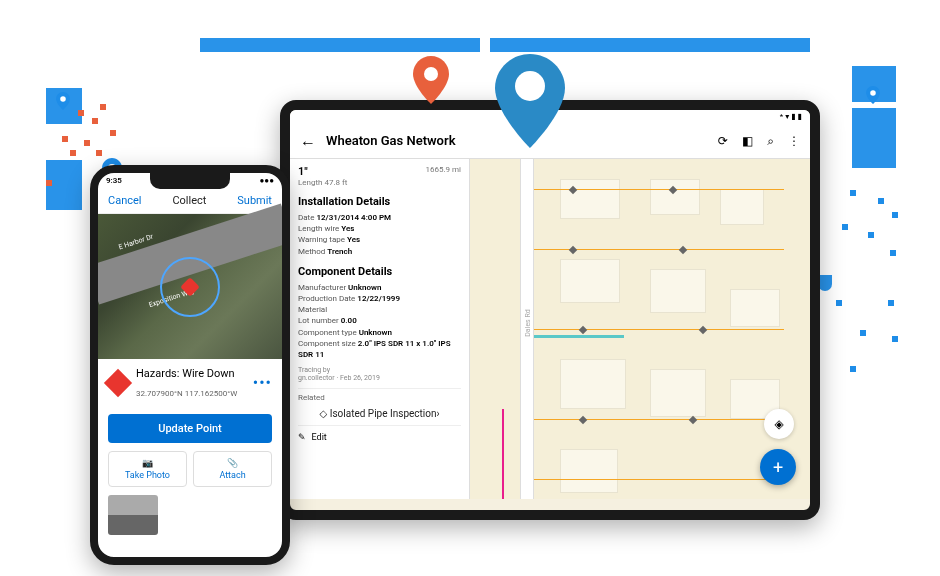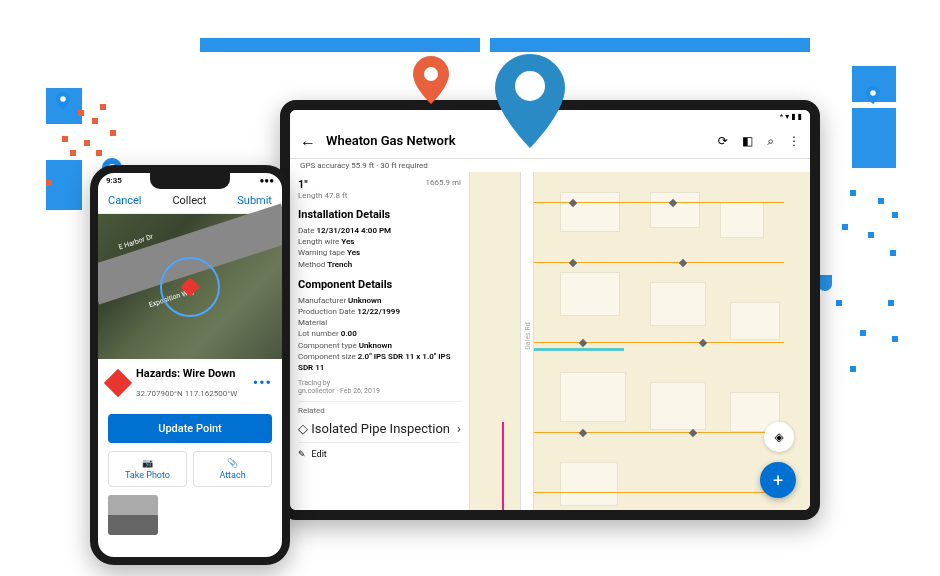--- a/index.html
+++ b/index.html
@@ -56,21 +56,21 @@
 }
 .phone-map-dot {
   position: absolute; top: 50%; left: 50%; transform: translate(-50%,-50%);
   width: 14px; height: 14px; background: #e8352e; border-radius: 3px; transform: translate(-50%,-50%) rotate(45deg);
 }
 .phone-map-label { position: absolute; font-size: 7px; color: #fff; }
 .phone-card { padding: 8px 10px; }
 .phone-hazard { display: flex; align-items: center; gap: 8px; }
 .phone-hazard-icon { width: 20px; height: 20px; background: #e8352e; transform: rotate(45deg); flex-shrink: 0; }
 .phone-hazard-text { flex: 1; }
-.phone-hazard-title { font-size: 11px; font-weight: 700; }
+.phone-hazard-title { font-size: 11px; font-weight: 400; }
 .phone-hazard-coords { font-size: 8px; color: #666; margin-top: 9px; }
 .phone-more { color: #0070d2; font-size: 16px; letter-spacing: 1px; }
 .phone-btn-primary {
   margin: 8px 10px; padding: 8px; background: #0070d2; color: #fff;
   border-radius: 4px; text-align: center; font-size: 11px; font-weight: 500;
 }
 .phone-btn-row { display: flex; gap: 6px; padding: 0 10px; }
 .phone-btn-sec {
   flex: 1; padding: 6px; border: 1px solid #ddd; border-radius: 4px;
   text-align: center; font-size: 9px; color: #0070d2;
@@ -106,21 +106,21 @@
 }
 .tablet-panel-head { display: flex; justify-content: space-between; margin-bottom: 2px; }
 .tablet-panel-title { font-weight: 600; font-size: 11px; }
 .tablet-panel-sub { color: #777; font-size: 8px; }
 .tablet-section { font-weight: 700; font-size: 11px; margin: 8px 0 4px; }
 .tablet-row { font-size: 8px; line-height: 1.4; }
 .tablet-row .lbl { color: #555; }
 .tablet-row .val { font-weight: 600; color: #000; }
 .tablet-meta { font-size: 7px; color: #888; margin-top: 6px; }
 .tablet-related { border-top: 1px solid #eee; margin-top: 6px; padding-top: 4px; font-size: 8px; color: #666; }
-.tablet-related-item { display: flex; justify-content: space-between; padding: 6px 0; font-size: 13px; color: #222; }
+.tablet-related-item { display: flex; justify-content: center; padding: 6px 0; font-size: 10px; color: #222; }
 .tablet-edit { border-top: 1px solid #eee; padding-top: 6px; font-size: 9px; display: flex; align-items: center; gap: 6px; }
 
 .tablet-map {
   flex: 1; position: relative;
   background: #f5efd8;
 }
 .tablet-map .road-v { position: absolute; left: 50px; top: 0; bottom: 0; width: 14px; background: #fff; border-left: 1px solid #ddd; border-right: 1px solid #ddd; }
 .tablet-map .building { position: absolute; background: #faf7ea; border: 1px solid #e8e3d0; }
 .tablet-map .line-orange { position: absolute; height: 1px; background: #f5a623; }
 .tablet-map .line-cyan { position: absolute; height: 3px; background: #5ac8c8; }
@@ -203,21 +203,20 @@
   <div class="tablet-header">
     <span class="tablet-back">←</span>
     <span class="tablet-title">Wheaton Gas Network</span>
     <div class="tablet-header-icons">
       <span>⟳</span>
       <span>◧</span>
       <span>⌕</span>
       <span>⋮</span>
     </div>
   </div>
-  <div class="tablet-gps">GPS accuracy 55.9 ft · 30 ft required</div>
   <div class="tablet-body">
     <div class="tablet-panel">
       <div class="tablet-panel-head">
         <div>
           <div class="tablet-panel-title">1"</div>
           <div class="tablet-panel-sub">Length 47.8 ft</div>
         </div>
         <div class="tablet-panel-sub">1665.9 mi</div>
       </div>
 

